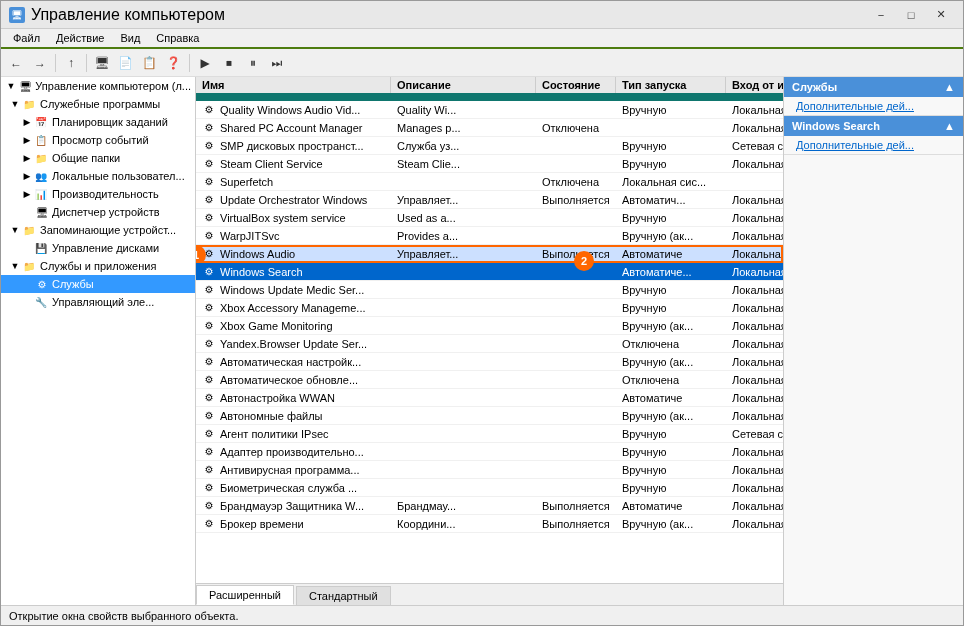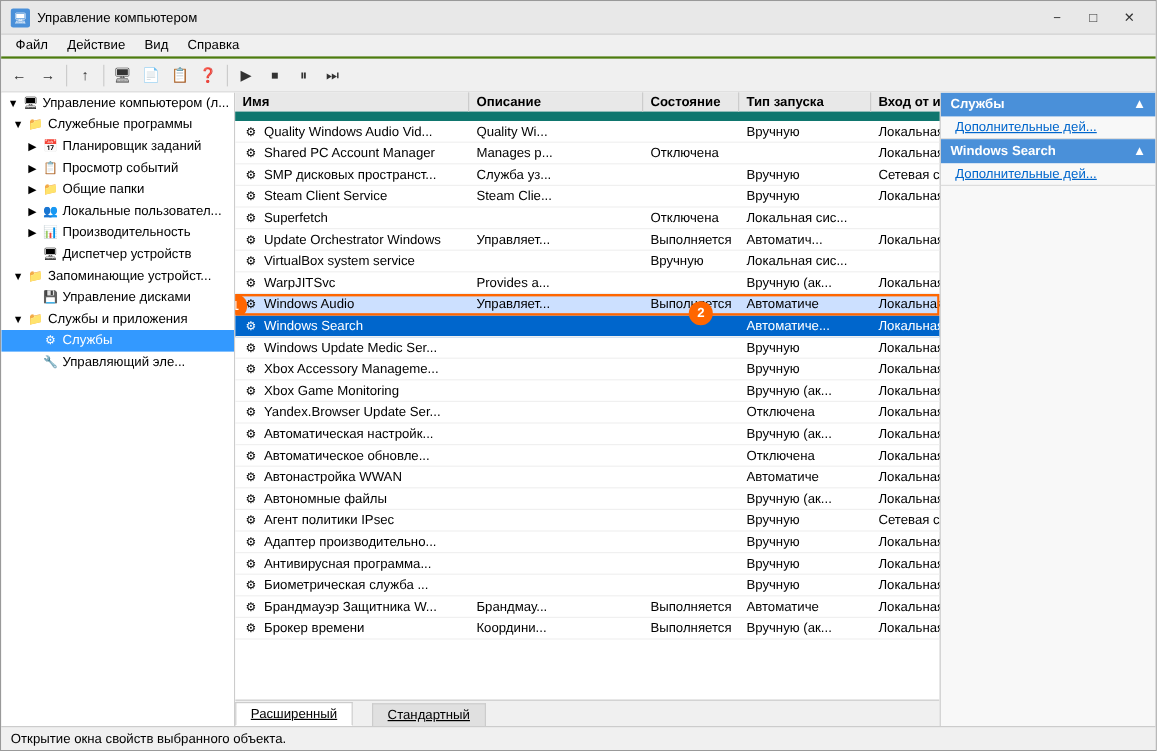--- a/index.html
+++ b/index.html
@@ -40,21 +40,21 @@
       border-radius: 2px;
       display: flex;
       align-items: center;
       justify-content: center;
       color: white;
       font-size: 9px;
     }
 
     .title-bar-text {
       flex: 1;
-      font-size: 11px;
+      font-size: 16px;
       color: #000;
     }
 
     .title-bar-controls {
       display: flex;
       gap: 2px;
     }
 
     .title-btn {
       width: 28px;
@@ -295,22 +295,21 @@
       background: #f0f0f0;
     }
 
     .tab {
       padding: 3px 12px;
       border: 1px solid #ccc;
       border-bottom: none;
       background: #e0e0e0;
       cursor: pointer;
       font-size: 11px;
-      margin-right: 16px;
-      text-decoration: underline;
+      margin-right: 2px;
     }
 
     .tab.active {
       background: white;
       border-bottom: 1px solid white;
       position: relative;
       z-index: 1;
     }
 
     .services-container {
@@ -522,20 +521,21 @@
             <div class="service-cell">Автоматич...</div>
             <div class="service-cell">Локальная сис...</div>
 
           </div>
 
           <div class="service-row">
             <div class="service-cell">
                 <span class="service-icon">⚙</span>
                 <span>VirtualBox system service</span>
               </div>
+            <div class="service-cell">Used as a...</div>
             <div class="service-cell"></div>
             <div class="service-cell">Вручную</div>
             <div class="service-cell">Локальная сис...</div>
 
           </div>
 
           <div class="service-row">
             <div class="service-cell">
                 <span class="service-icon">⚙</span>
                 <span>WarpJITSvc</span>

